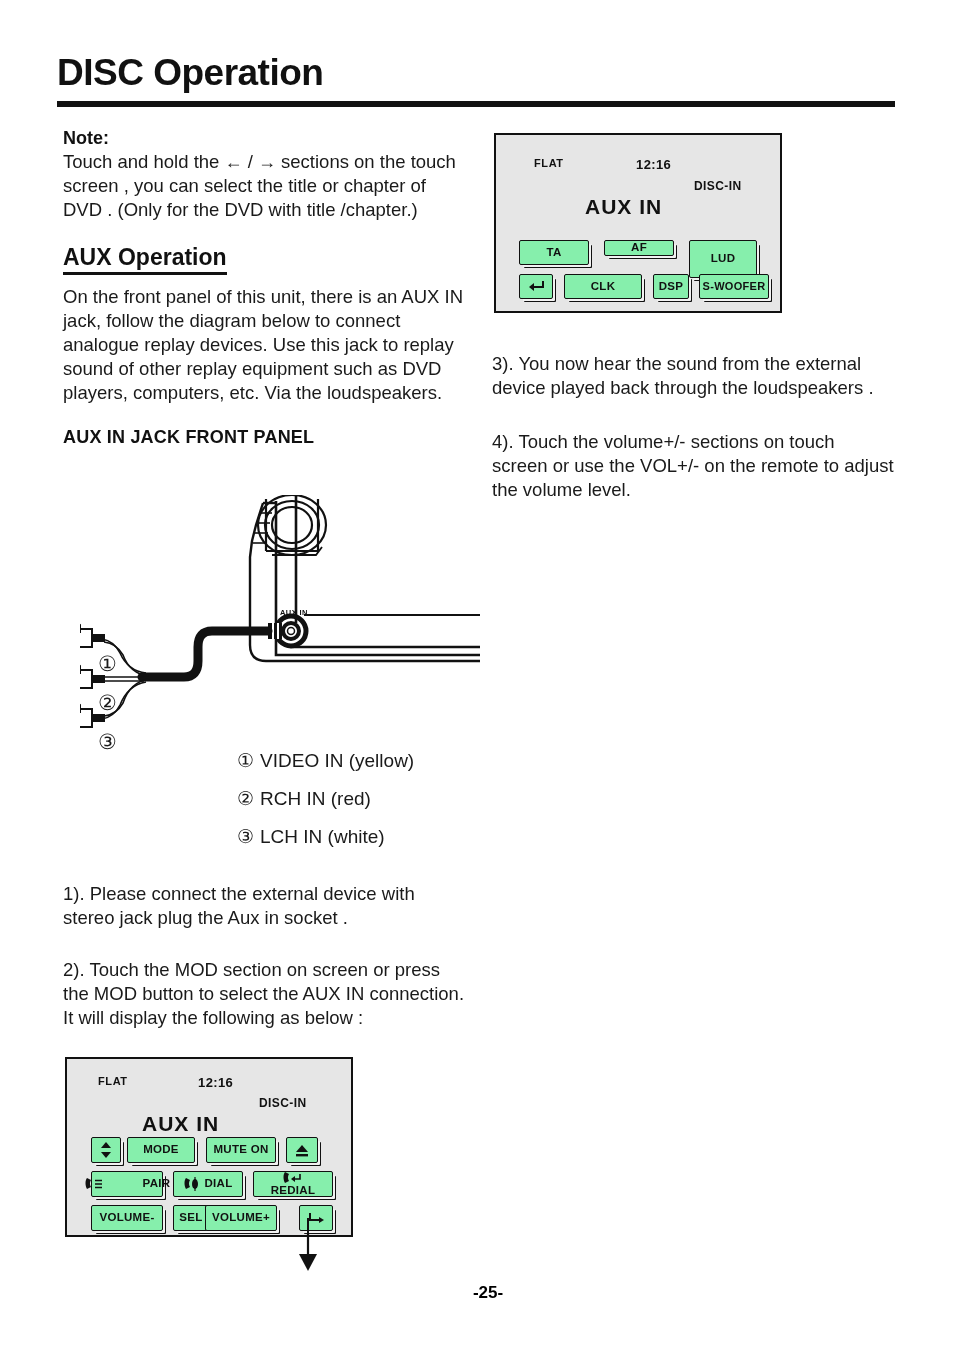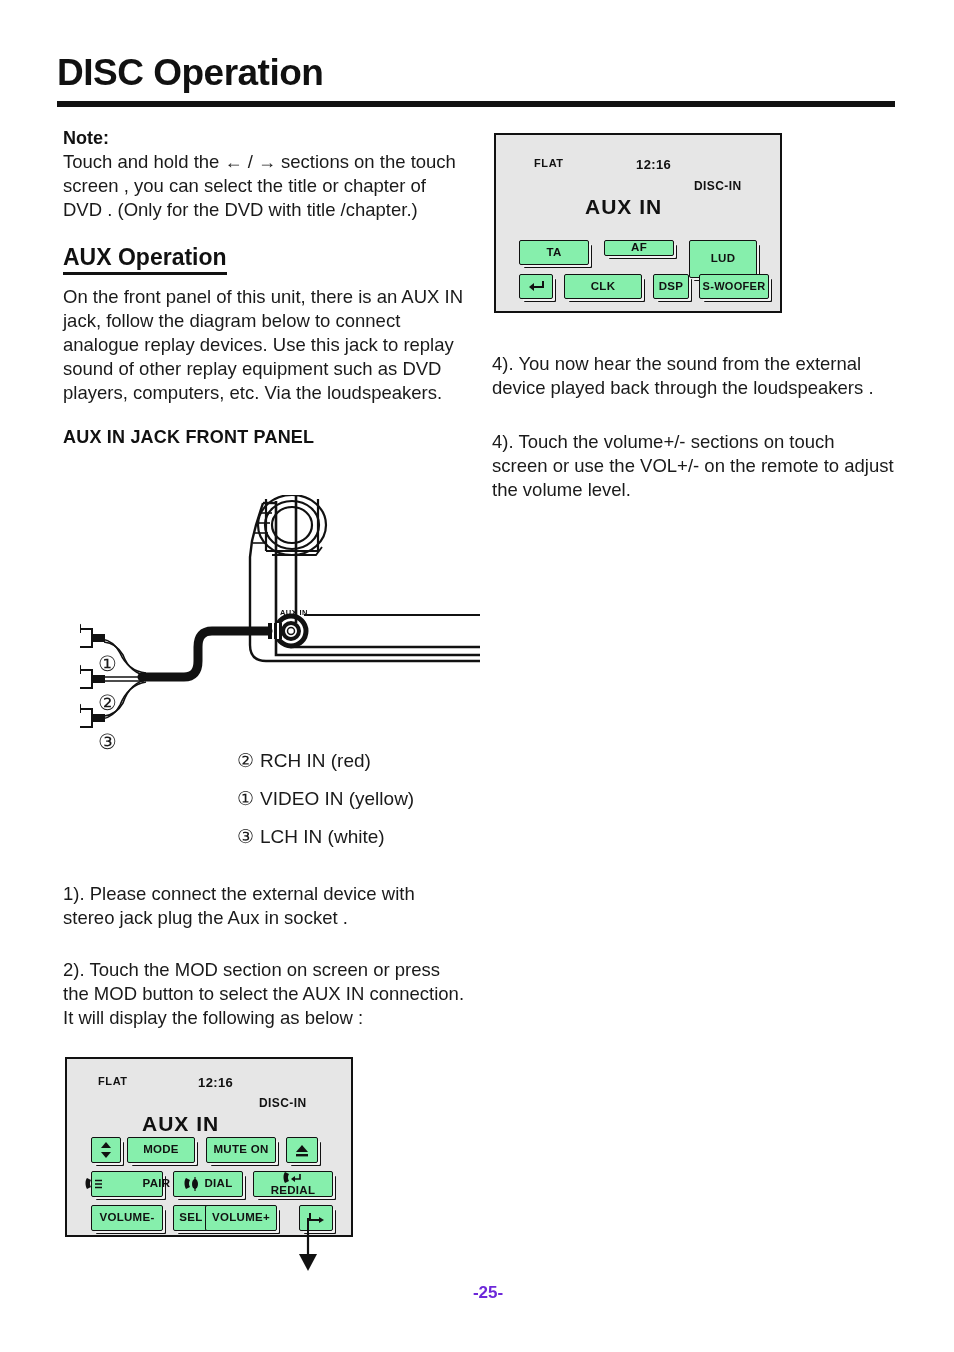--- a/index.html
+++ b/index.html
@@ -159,21 +159,21 @@
     height: 38px;
   }
 
   .page-number {
     position: absolute;
     left: 0; right: 0;
     top: 1283px;
     text-align: center;
     font-size: 17px;
     font-weight: bold;
-    color: #6d28d9;
+    color: #000000;
     padding-left: 22px;
   }
 </style>
 </head>
 <body>
 
 <div class="page-title">DISC Operation</div>
 <div class="title-rule"></div>
 
 <div class="col-left">
@@ -190,21 +190,21 @@
   </div>
 
   <div class="section-head">AUX Operation</div>
 
   <div class="body-text">On the front panel of this unit, there is an AUX IN jack, follow the diagram below to connect analogue replay devices. Use this jack to replay sound of other replay equipment such as DVD players, computers, etc. Via the loudspeakers.</div>
 
   <div class="subhead">AUX IN JACK FRONT PANEL</div>
 </div>
 
 <div class="col-right" style="top:352px;">
-  <div class="body-text para">4). You now hear the sound from the external device played back through the loudspeakers .</div>
+  <div class="body-text para">3). You now hear the sound from the external device played back through the loudspeakers .</div>
   <div class="body-text para" style="margin-top:30px;">4). Touch the volume+/- sections on touch screen or use the VOL+/-  on the remote to adjust the volume level.</div>
 </div>
 
 <div class="display disp-top">
   <div class="disp-flat" style="left:38px; top:22px;">FLAT</div>
   <div class="disp-clock" style="left:140px; top:22px;">12:16</div>
   <div class="disp-source" style="left:198px; top:44px;">DISC-IN</div>
   <div class="disp-mode" style="left:89px; top:60px;">AUX  IN</div>
 
   <div class="key" style="left:23px; top:105px; width:70px; height:25px;">
@@ -325,24 +325,24 @@
     </g>
   </svg>
 </div>
 
 <div style="position:absolute; left:98px; top:652px; font-size:21px;">①</div>
 <div style="position:absolute; left:98px; top:691px; font-size:21px;">②</div>
 <div style="position:absolute; left:98px; top:730px; font-size:21px;">③</div>
 
 <div class="legend">
   <div class="legend-row">
+    <span class="legend-num">①</span><span>VIDEO IN  (yellow)</span>
+  </div>
+  <div class="legend-row">
     <span class="legend-num">②</span><span>RCH IN (red)</span>
-  </div>
-  <div class="legend-row">
-    <span class="legend-num">①</span><span>VIDEO IN  (yellow)</span>
   </div>
   <div class="legend-row">
     <span class="legend-num">③</span><span>LCH IN (white)</span>
   </div>
 </div>
 
 <div class="steps-left">
   <div class="body-text para">1). Please connect the external device with stereo jack plug the Aux in socket .</div>
   <div class="body-text para" style="margin-top:28px;">2). Touch the MOD section on screen or press the MOD button to select the AUX IN connection. It will display the following as below :</div>
 </div>

